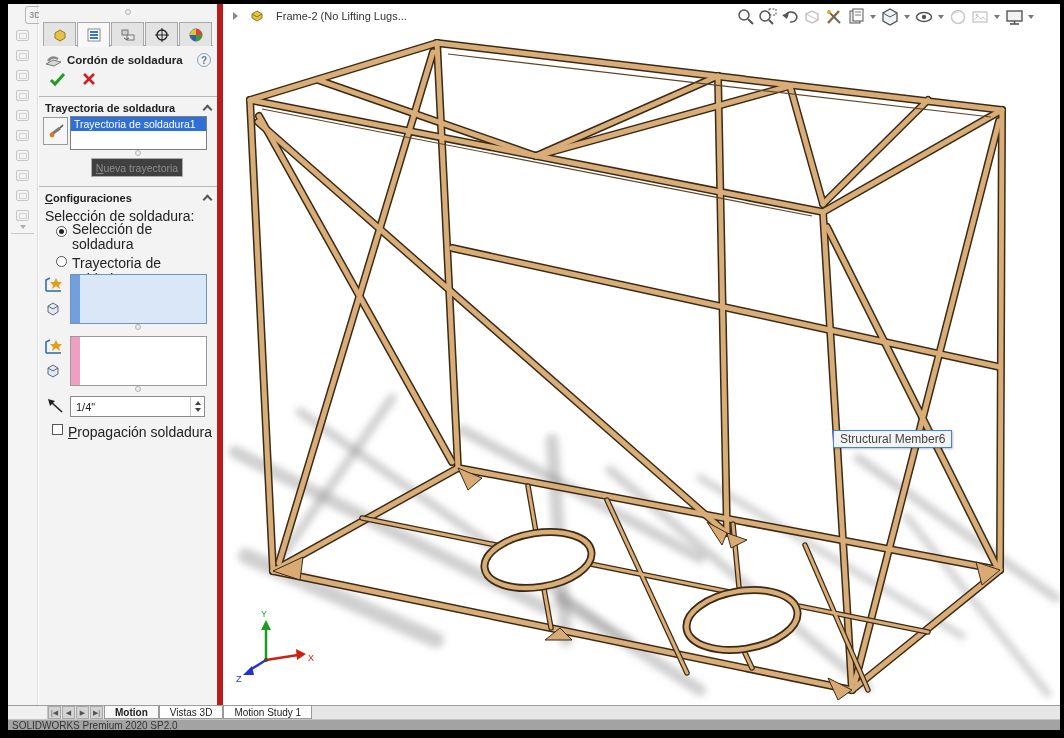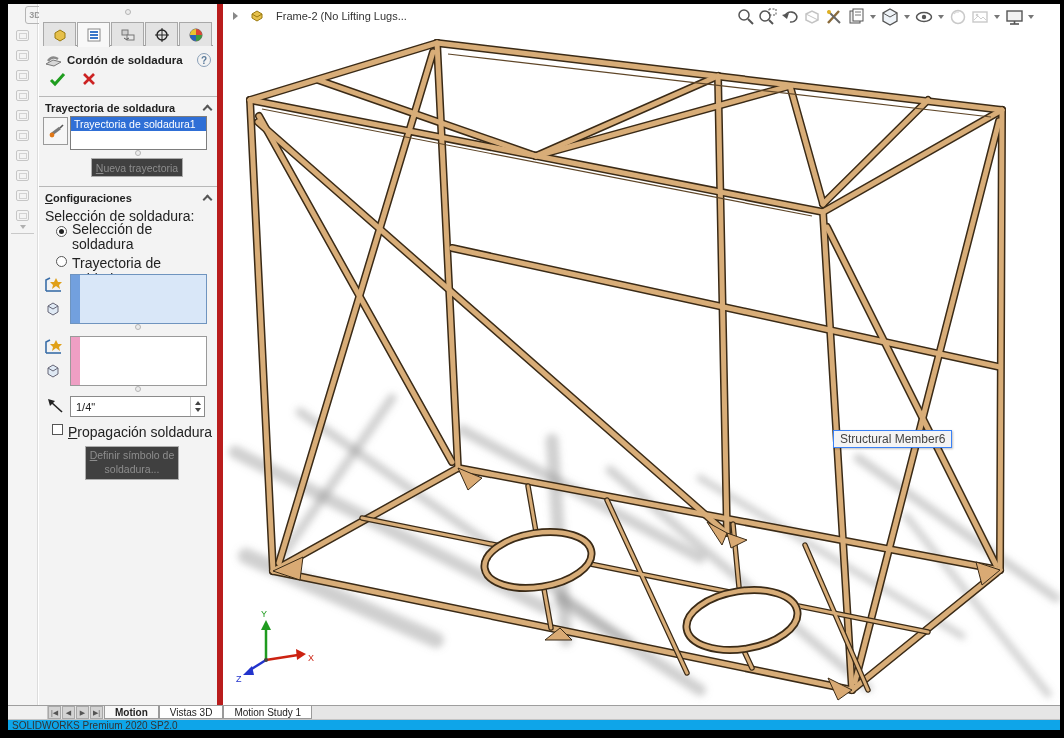--- a/index.html
+++ b/index.html
@@ -68,21 +68,21 @@
   .t-over{stroke:var(--wood);stroke-width:3;stroke-linecap:round;fill:none;}
   .rim{stroke:#5f4628;stroke-width:1.2;fill:none;}
   .sh{stroke:#909090;opacity:.42;stroke-linecap:round;fill:none;}
   .gus{fill:#d9aa74;stroke:var(--wood-dark);stroke-width:1;}
 
   
   #tabbar{position:absolute;left:0;top:701px;width:1052px;height:14px;background:#e6e6e6;border-top:1px solid #9e9e9e;display:flex;align-items:stretch;font-size:10px;}
   .navbtn{width:13px;background:#d3d3d3;border:1px solid #a8a8a8;margin-right:1px;display:flex;align-items:center;justify-content:center;color:#555;font-size:7px;line-height:1;}
   .dtab{padding:0 10px;background:#ffffff;border:1px solid #9a9a9a;border-top:none;display:flex;align-items:center;color:#222;}
   .dtab.active{background:#f8f8f8;font-weight:bold;}
-  #statusbar{position:absolute;left:0;top:715px;width:1052px;height:11px;background:#0ea5e9;border-top:1px solid #c4c4c4;font-size:10px;color:#333;display:flex;align-items:center;padding-left:4px;}
+  #statusbar{position:absolute;left:0;top:715px;width:1052px;height:11px;background:#a3a3a3;border-top:1px solid #c4c4c4;font-size:10px;color:#333;display:flex;align-items:center;padding-left:4px;}
 </style>
 </head>
 <body>
 
 <div id="app">
 
   <div id="ltb">
     <div class="ltb-icon ltb-3d">3D</div>
     <div class="ltb-icon">
         <div class="ltb-cube"></div>
@@ -251,21 +251,20 @@
       <span class="val">1/4"</span>
       <div class="arrows">
           <span class="tri-up"></span>
           <span class="tri-dn"></span>
         </div>
     </div>
 
     <span class="cbx" style="left:13px;top:420px;"></span>
     <div class="rlabel hotkey" style="left:29px;top:420px;">Propagación soldadura</div>
 
-    <button class="btn hotkey" style="position:absolute;left:46px;top:442px;width:94px;height:34px;line-height:1.3;padding:2px;">Definir símbolo de soldadura...</button>
   </div>
 
   <div id="viewport">
     <svg width="836" height="701" viewBox="224 4 836 701">
       <defs>
         <filter id="blur">
             <feGaussianBlur stdDeviation="3.5"></feGaussianBlur>
           </filter>
         <g id="gmain">
           <line x1="250" y1="100" x2="437" y2="43"></line>

